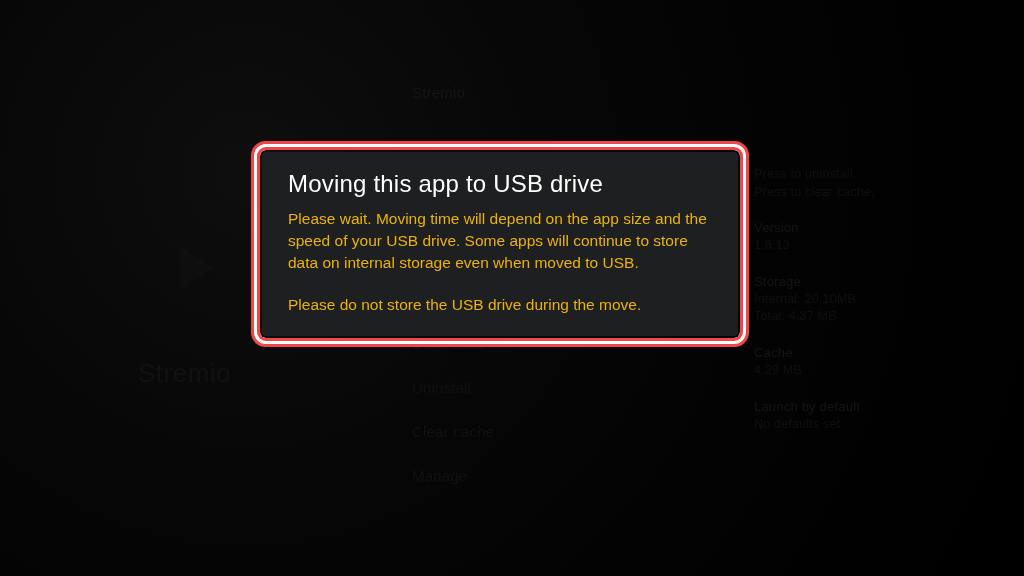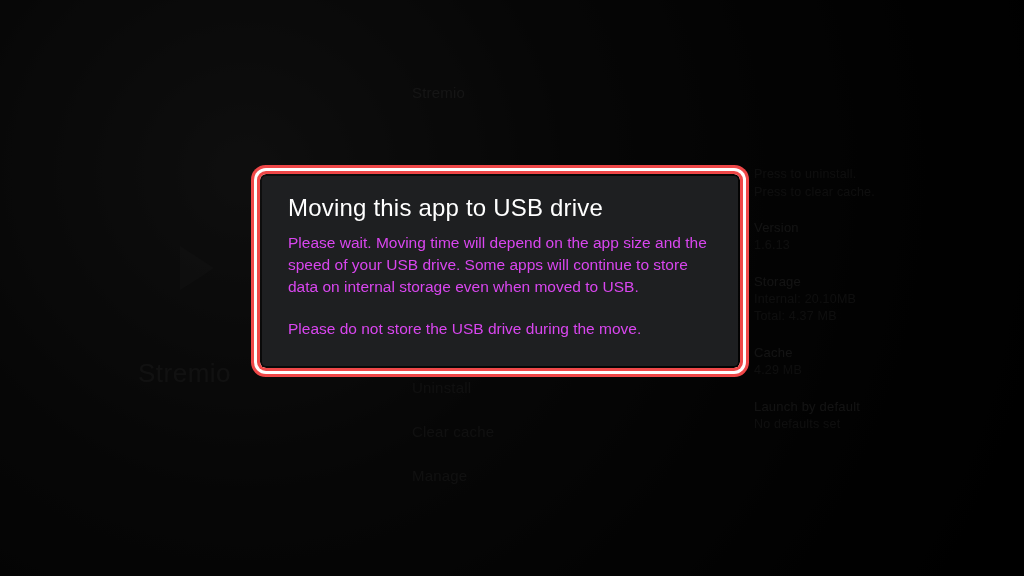--- a/index.html
+++ b/index.html
@@ -90,25 +90,24 @@
     opacity: 0.5;
     border-radius: 2px;
   }
 
   
   .modal {
     position: absolute;
     top: 152px;
     left: 262px;
     width: 476px;
-    padding: 18px 26px 26px 26px;
+    padding: 18px 26px 20px 26px;
     background: #1e1f21;
     color: #e6e6e6;
     border-radius: 4px;
-    margin-top: 24px;
   }
   
   .modal::before {
     content: "";
     position: absolute;
     inset: -2px;
     border-radius: 6px;
     pointer-events: none;
     box-shadow:
       0 0 0 3px #ef4748,
@@ -118,21 +117,21 @@
   .modal h1 {
     font-size: 24px;
     font-weight: 400;
     color: #ffffff;
     margin-bottom: 10px;
     letter-spacing: 0.2px;
   }
   .modal p {
     font-size: 15.5px;
     line-height: 1.42;
-    color: #d946ef;
+    color: #eab308;
     font-weight: 400;
   }
   .modal p + p {
     margin-top: 20px;
   }
 </style>
 </head>
 <body>
 
 <div class="bg-scene"></div>

